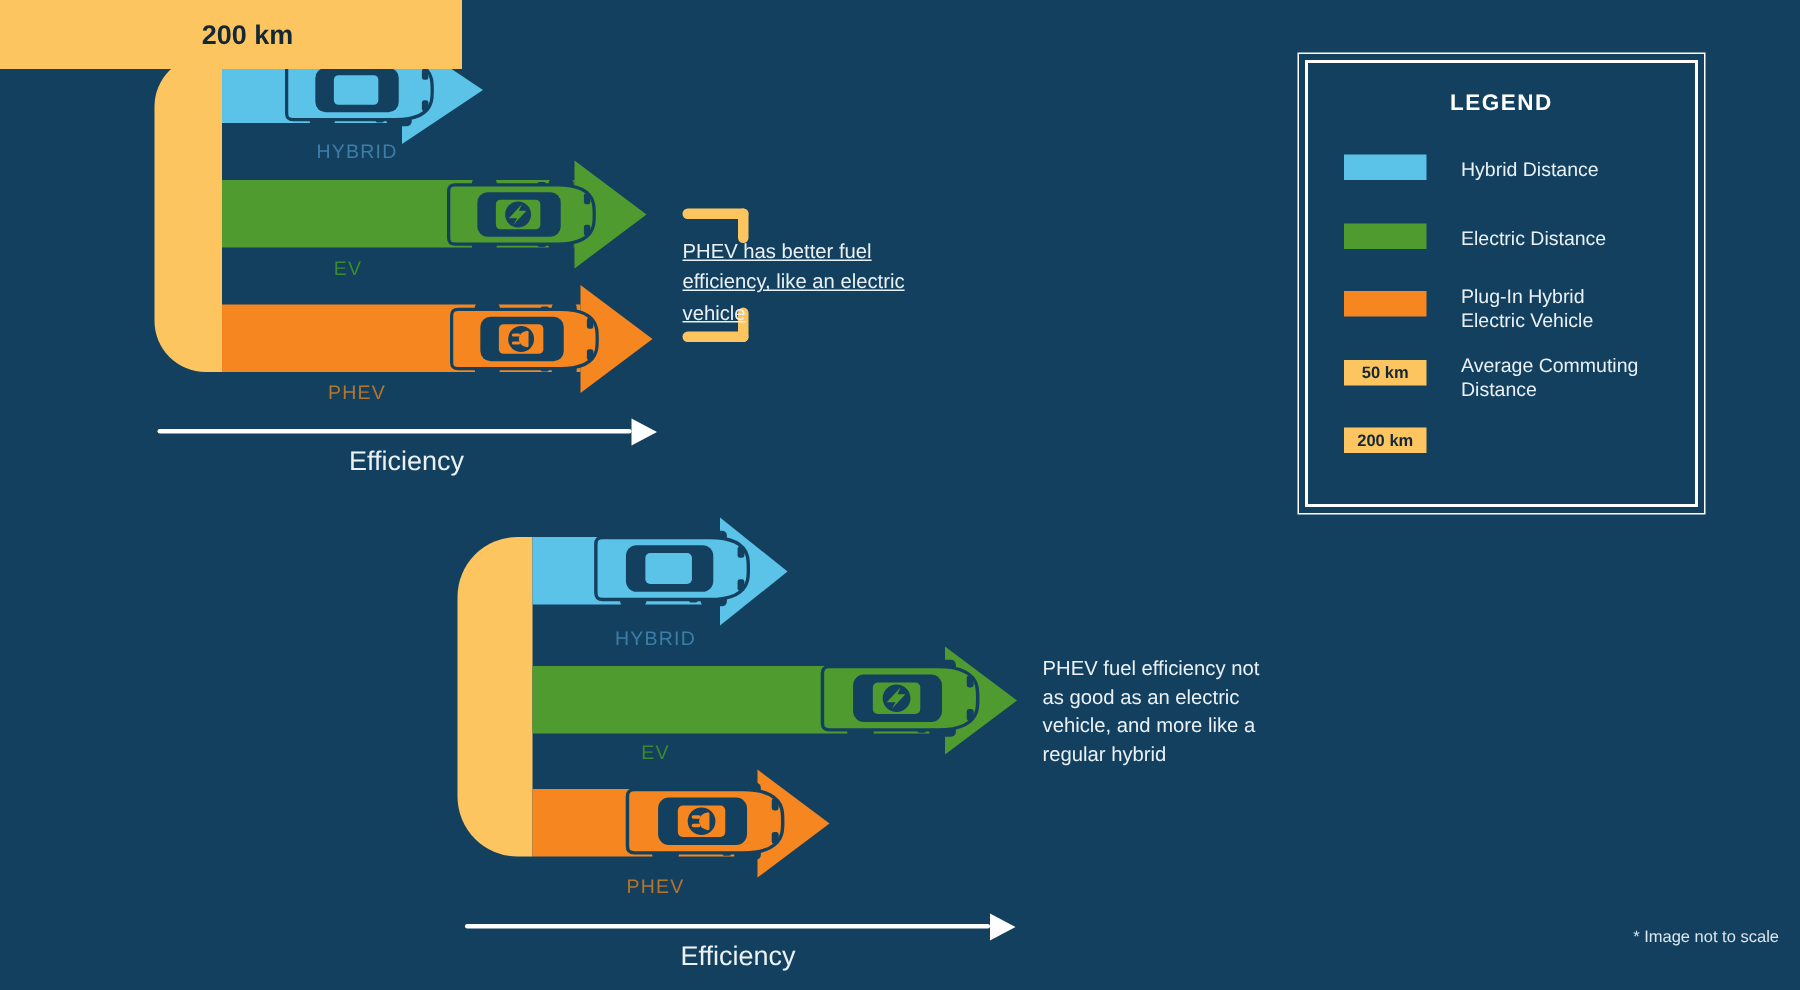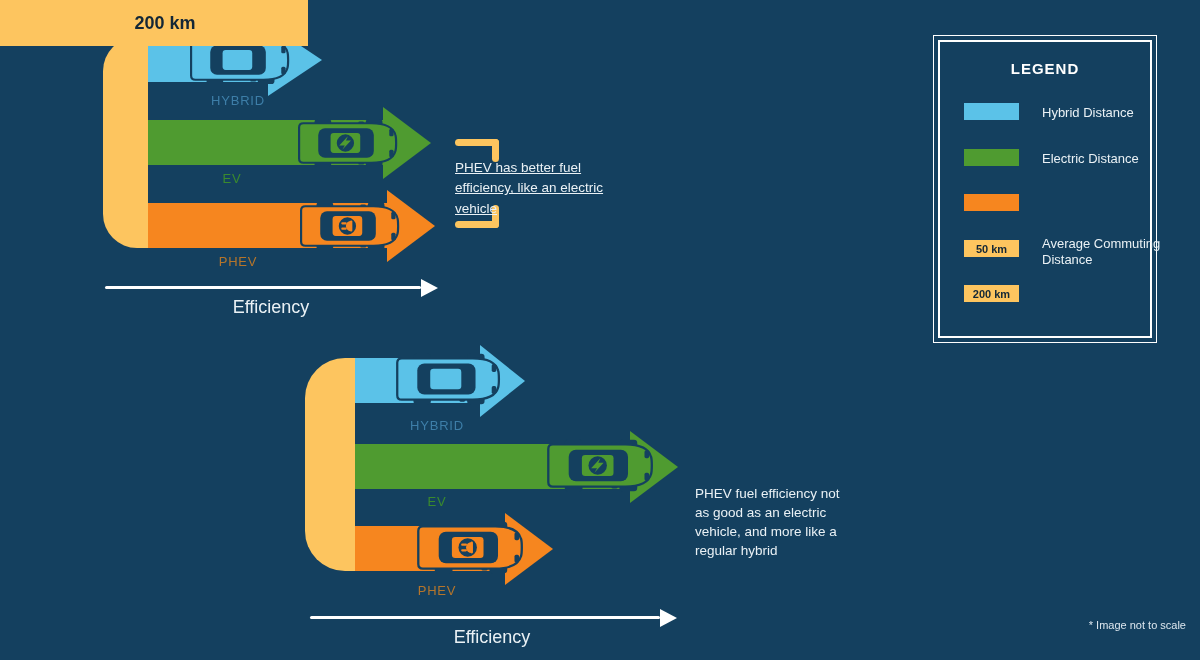--- a/index.html
+++ b/index.html
@@ -48,28 +48,28 @@
   #s2-hybrid-label{left:387px;top:418px;} #s2-ev-label{left:387px;top:494px;} #s2-phev-label{left:387px;top:583px;}
   
   .axis-line{height:3px;background:#fff;border-radius:2px;}
   .axis-head{width:0;height:0;border-top:9px solid transparent;border-bottom:9px solid transparent;border-left:17px solid #fff;}
   .axis-label{width:180px;text-align:center;color:var(--text);font-size:18px;}
   #s1-axis-line{left:105px;top:286px;width:316px;} #s1-axis-head{left:421px;top:279px;} #s1-axis-label{left:181px;top:297px;}
   #s2-axis-line{left:310px;top:616px;width:350px;} #s2-axis-head{left:660px;top:609px;} #s2-axis-label{left:402px;top:627px;}
   
   .annotation{color:var(--text);font-size:13.5px;line-height:1.5;}
   #s1-annotation{left:455px;top:158px;width:150px;text-decoration:underline;}
-  #s2-annotation{left:695px;top:436px;width:160px;line-height:1.42;margin-top:48px;}
+  #s2-annotation{left:695px;top:436px;width:160px;line-height:1.42;}
   .brk{background:var(--distance);border-radius:4px;}
   #brk-top-h{left:455px;top:139px;width:44px;height:7px;}
   #brk-top-v{left:492px;top:139px;width:7px;height:23px;}
   #brk-bot-h{left:455px;top:221px;width:44px;height:7px;}
   #brk-bot-v{left:492px;top:205px;width:7px;height:23px;}
   
-  #legend{left:933px;top:35px;width:224px;height:308px;border:1.5px solid #fff;}
+  #legend{left:865px;top:35px;width:272px;height:308px;border:1.5px solid #fff;}
   #legend-inner{position:absolute;inset:4px;border:2px solid #fff;}
   #legend-title{left:0;top:24px;width:100%;text-align:center;color:#fff;font-weight:bold;font-size:15px;letter-spacing:1px;}
   .swatch{width:55px;height:17px;display:flex;align-items:center;justify-content:center;}
   .swatch span{font-size:11px;font-weight:bold;color:var(--dark_text);}
   .sw-hybrid{background:var(--hybrid);} .sw-ev{background:var(--ev);} .sw-phev{background:var(--phev);} .sw-distance{background:var(--distance);}
   .legend-label{left:108px;width:126px;color:var(--text);font-size:13px;line-height:1.22;}
   #lg-sw-0{left:30px;top:67px;} #lg-lb-0{top:69px;}
   #lg-sw-1{left:30px;top:113px;} #lg-lb-1{top:115px;}
   #lg-sw-2{left:30px;top:158px;} #lg-lb-2{top:154px;}
   #lg-sw-3{left:30px;top:204px;} #lg-lb-3{top:200px;}
@@ -198,20 +198,21 @@
     <div class="abs legend-label" id="lg-lb-0">Hybrid Distance</div>
 
     <div class="abs swatch sw-ev" id="lg-sw-1">
         <span></span>
       </div>
     <div class="abs legend-label" id="lg-lb-1">Electric Distance</div>
 
     <div class="abs swatch sw-phev" id="lg-sw-2">
         <span></span>
       </div>
+    <div class="abs legend-label" id="lg-lb-2">Plug-In Hybrid Electric Vehicle</div>
 
     <div class="abs swatch sw-distance" id="lg-sw-3">
         <span>50 km</span>
       </div>
     <div class="abs legend-label" id="lg-lb-3">Average Commuting Distance</div>
 
     <div class="abs swatch sw-distance" id="lg-sw-4">
         <span>200 km</span>
       </div>
   </div>

